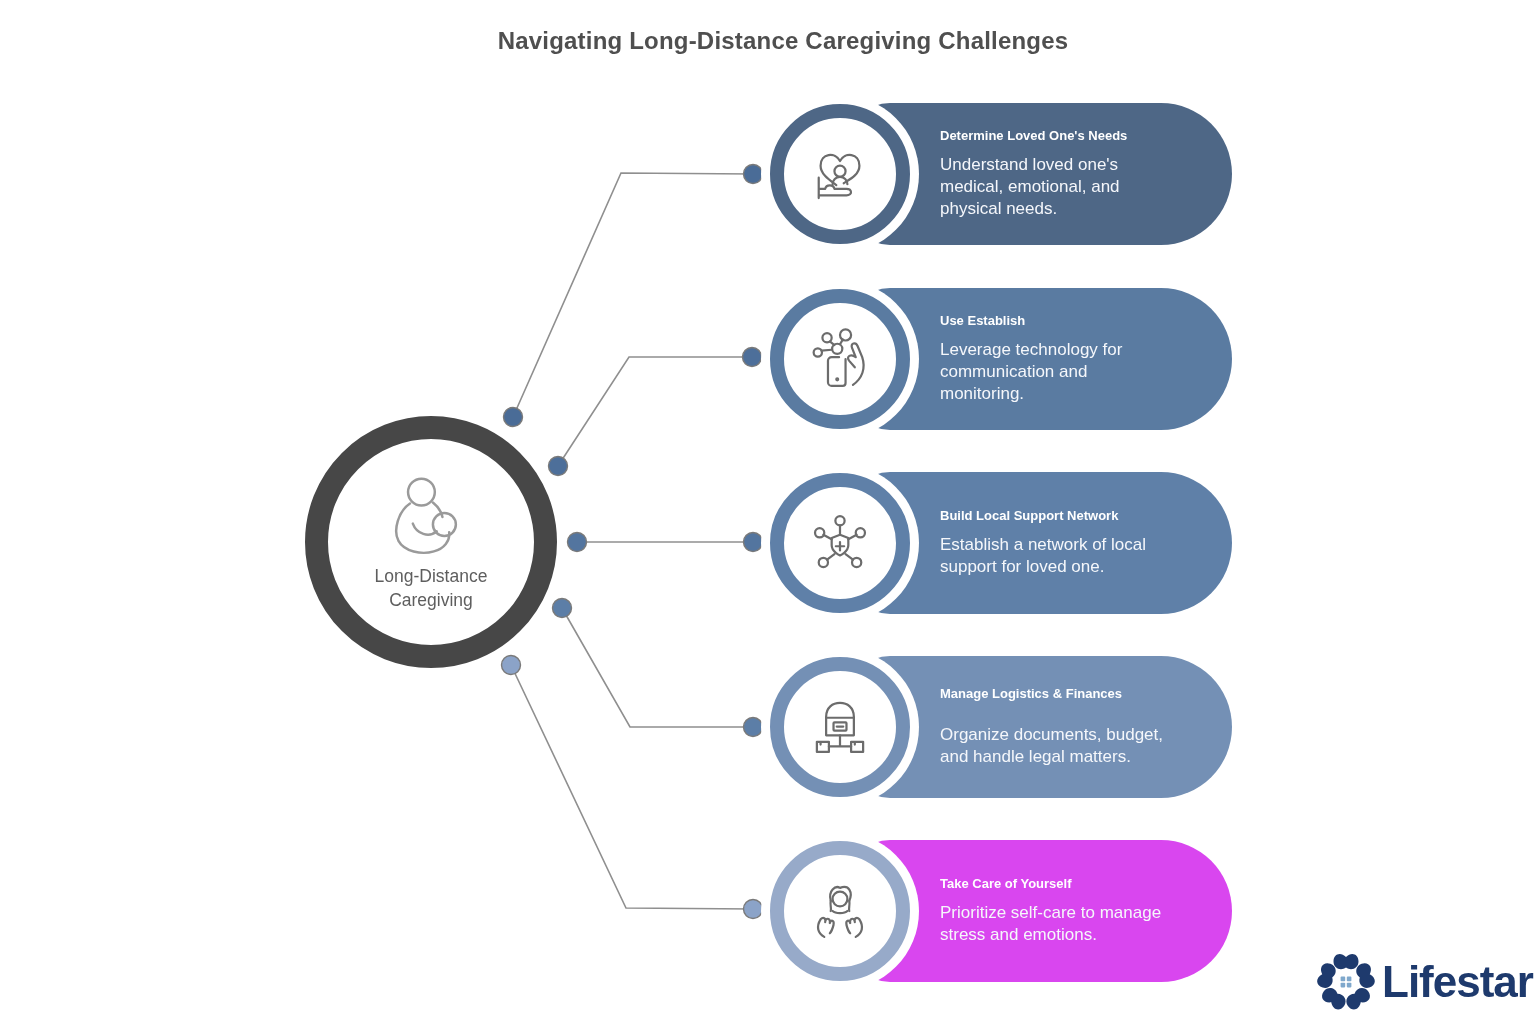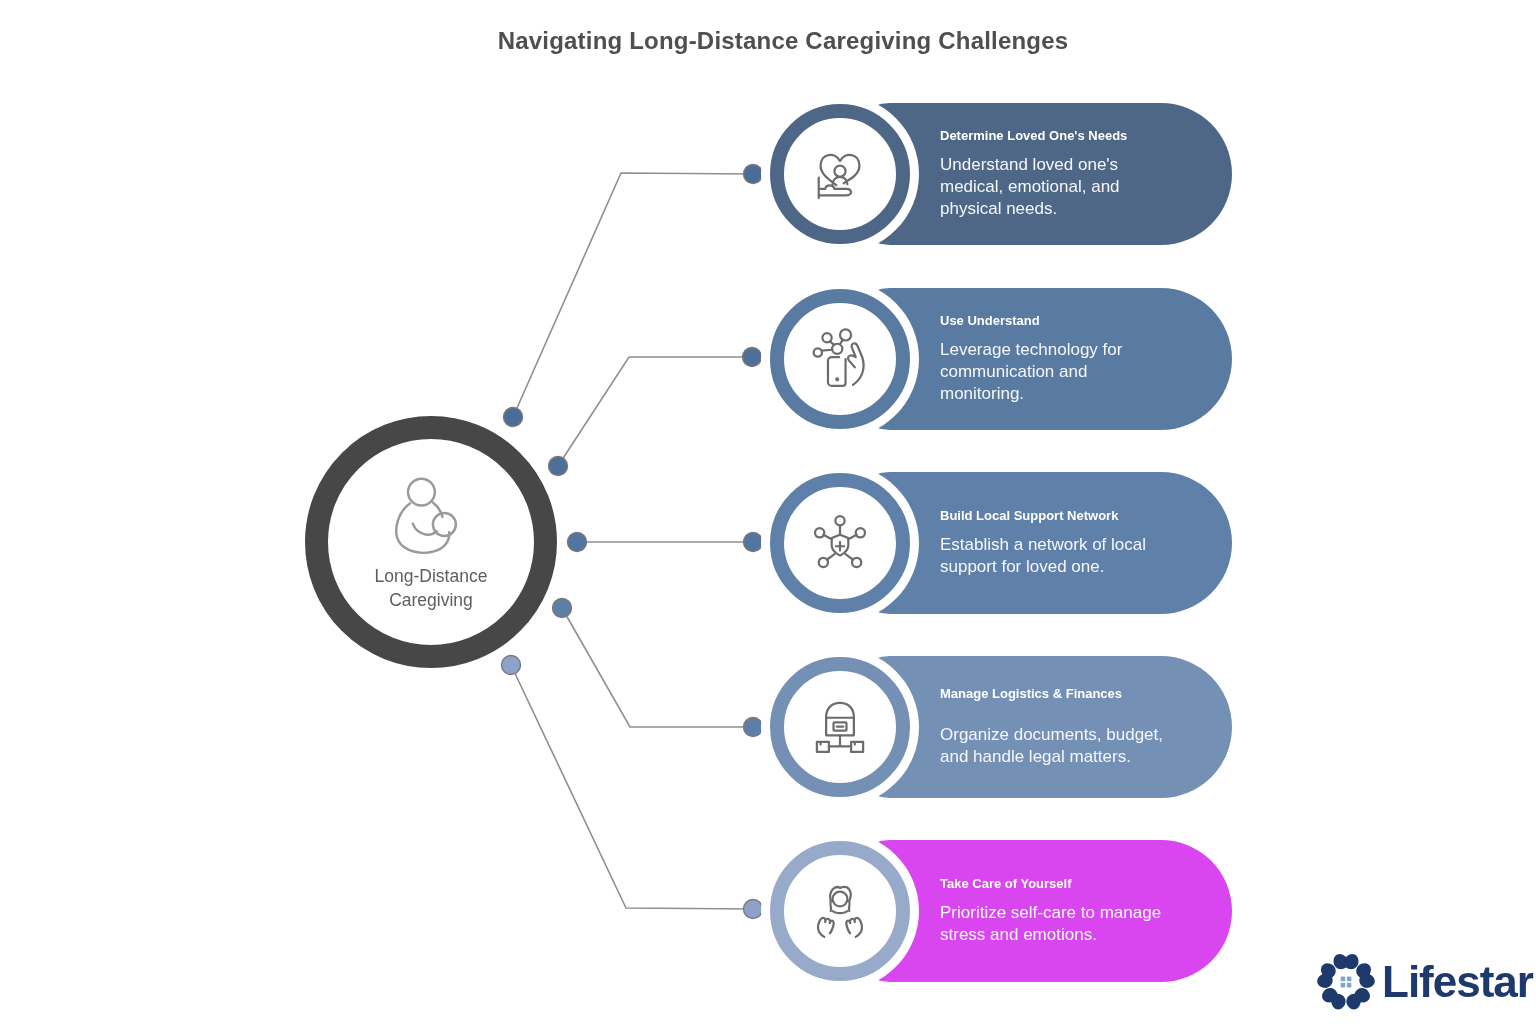--- a/index.html
+++ b/index.html
@@ -104,21 +104,21 @@
         <path class="icon-stroke" d="M40,26 C35,16 19,17 19,31 C19,40 28,46 36,52 M44,50 C52,45 61,40 61,31 C61,17 45,16 40,26"></path>
         <circle class="icon-stroke" cx="40" cy="37" r="6"></circle>
         <path class="icon-stroke" d="M32,51 a8,8 0 0 1 16,0"></path>
         <path class="icon-stroke" d="M17,44 V66 M17,56 h7 c1,-5 9,-5 10,0 h13 c6,0 7,7 0,7 H17"></path>
       </svg>
     </div>
   </div>
 
   <div class="card c1">
     <div class="pill" style="background-color: rgb(90, 123, 161);">
-      <p class="card-title">Use Understand</p>
+      <p class="card-title">Use Establish</p>
       <p class="card-body">Leverage technology for communication and monitoring.</p>
     </div>
     <div class="badge" style="border-color: rgb(90, 123, 161);">
       <svg width="74" height="74" viewBox="0 0 80 80">
         <circle class="icon-stroke" cx="26" cy="17" r="5"></circle>
         <circle class="icon-stroke" cx="46" cy="14" r="6"></circle>
         <circle class="icon-stroke" cx="37" cy="29" r="5.5"></circle>
         <circle class="icon-stroke" cx="16" cy="33" r="4.5"></circle>
         <path class="icon-stroke" d="M29,21 L34,25 M43,19 L40,24 M20,31 L31,30"></path>
         <path class="icon-stroke" d="M46,40 V66 a3,3 0 0 1 -3,3 H31 a4,4 0 0 1 -4,-4 V42 a4,4 0 0 1 4,-4 h8"></path>

